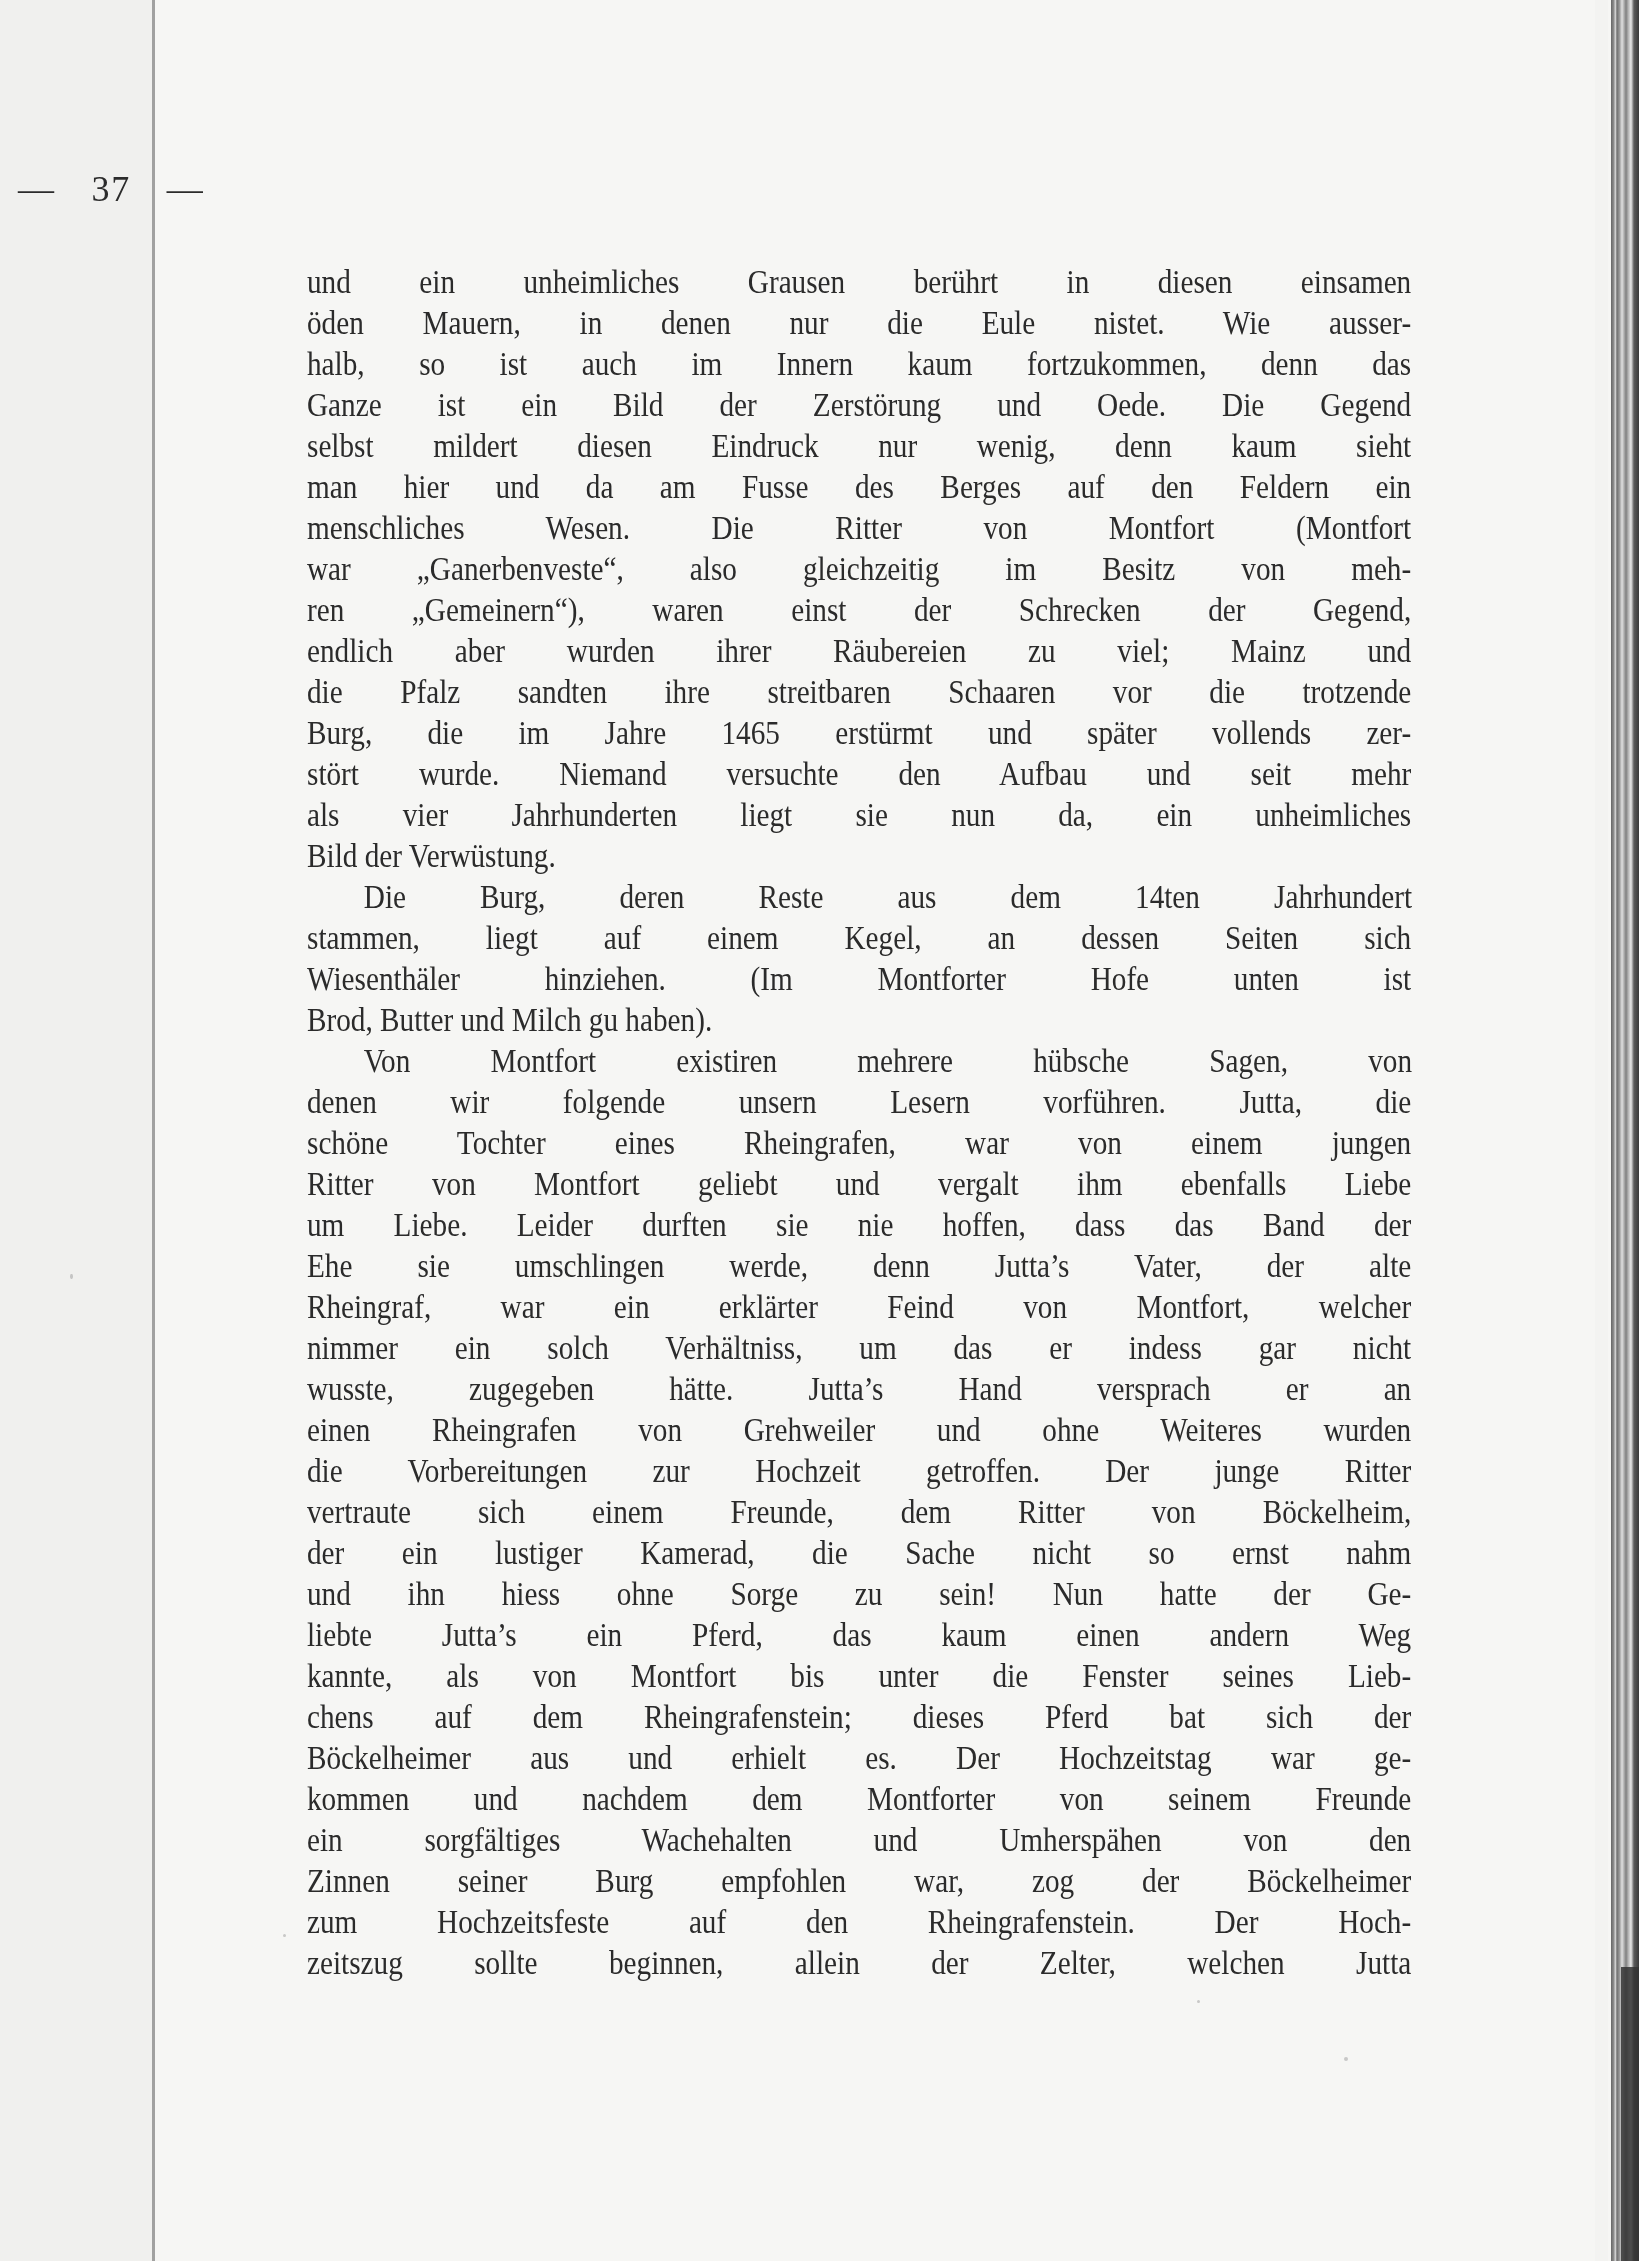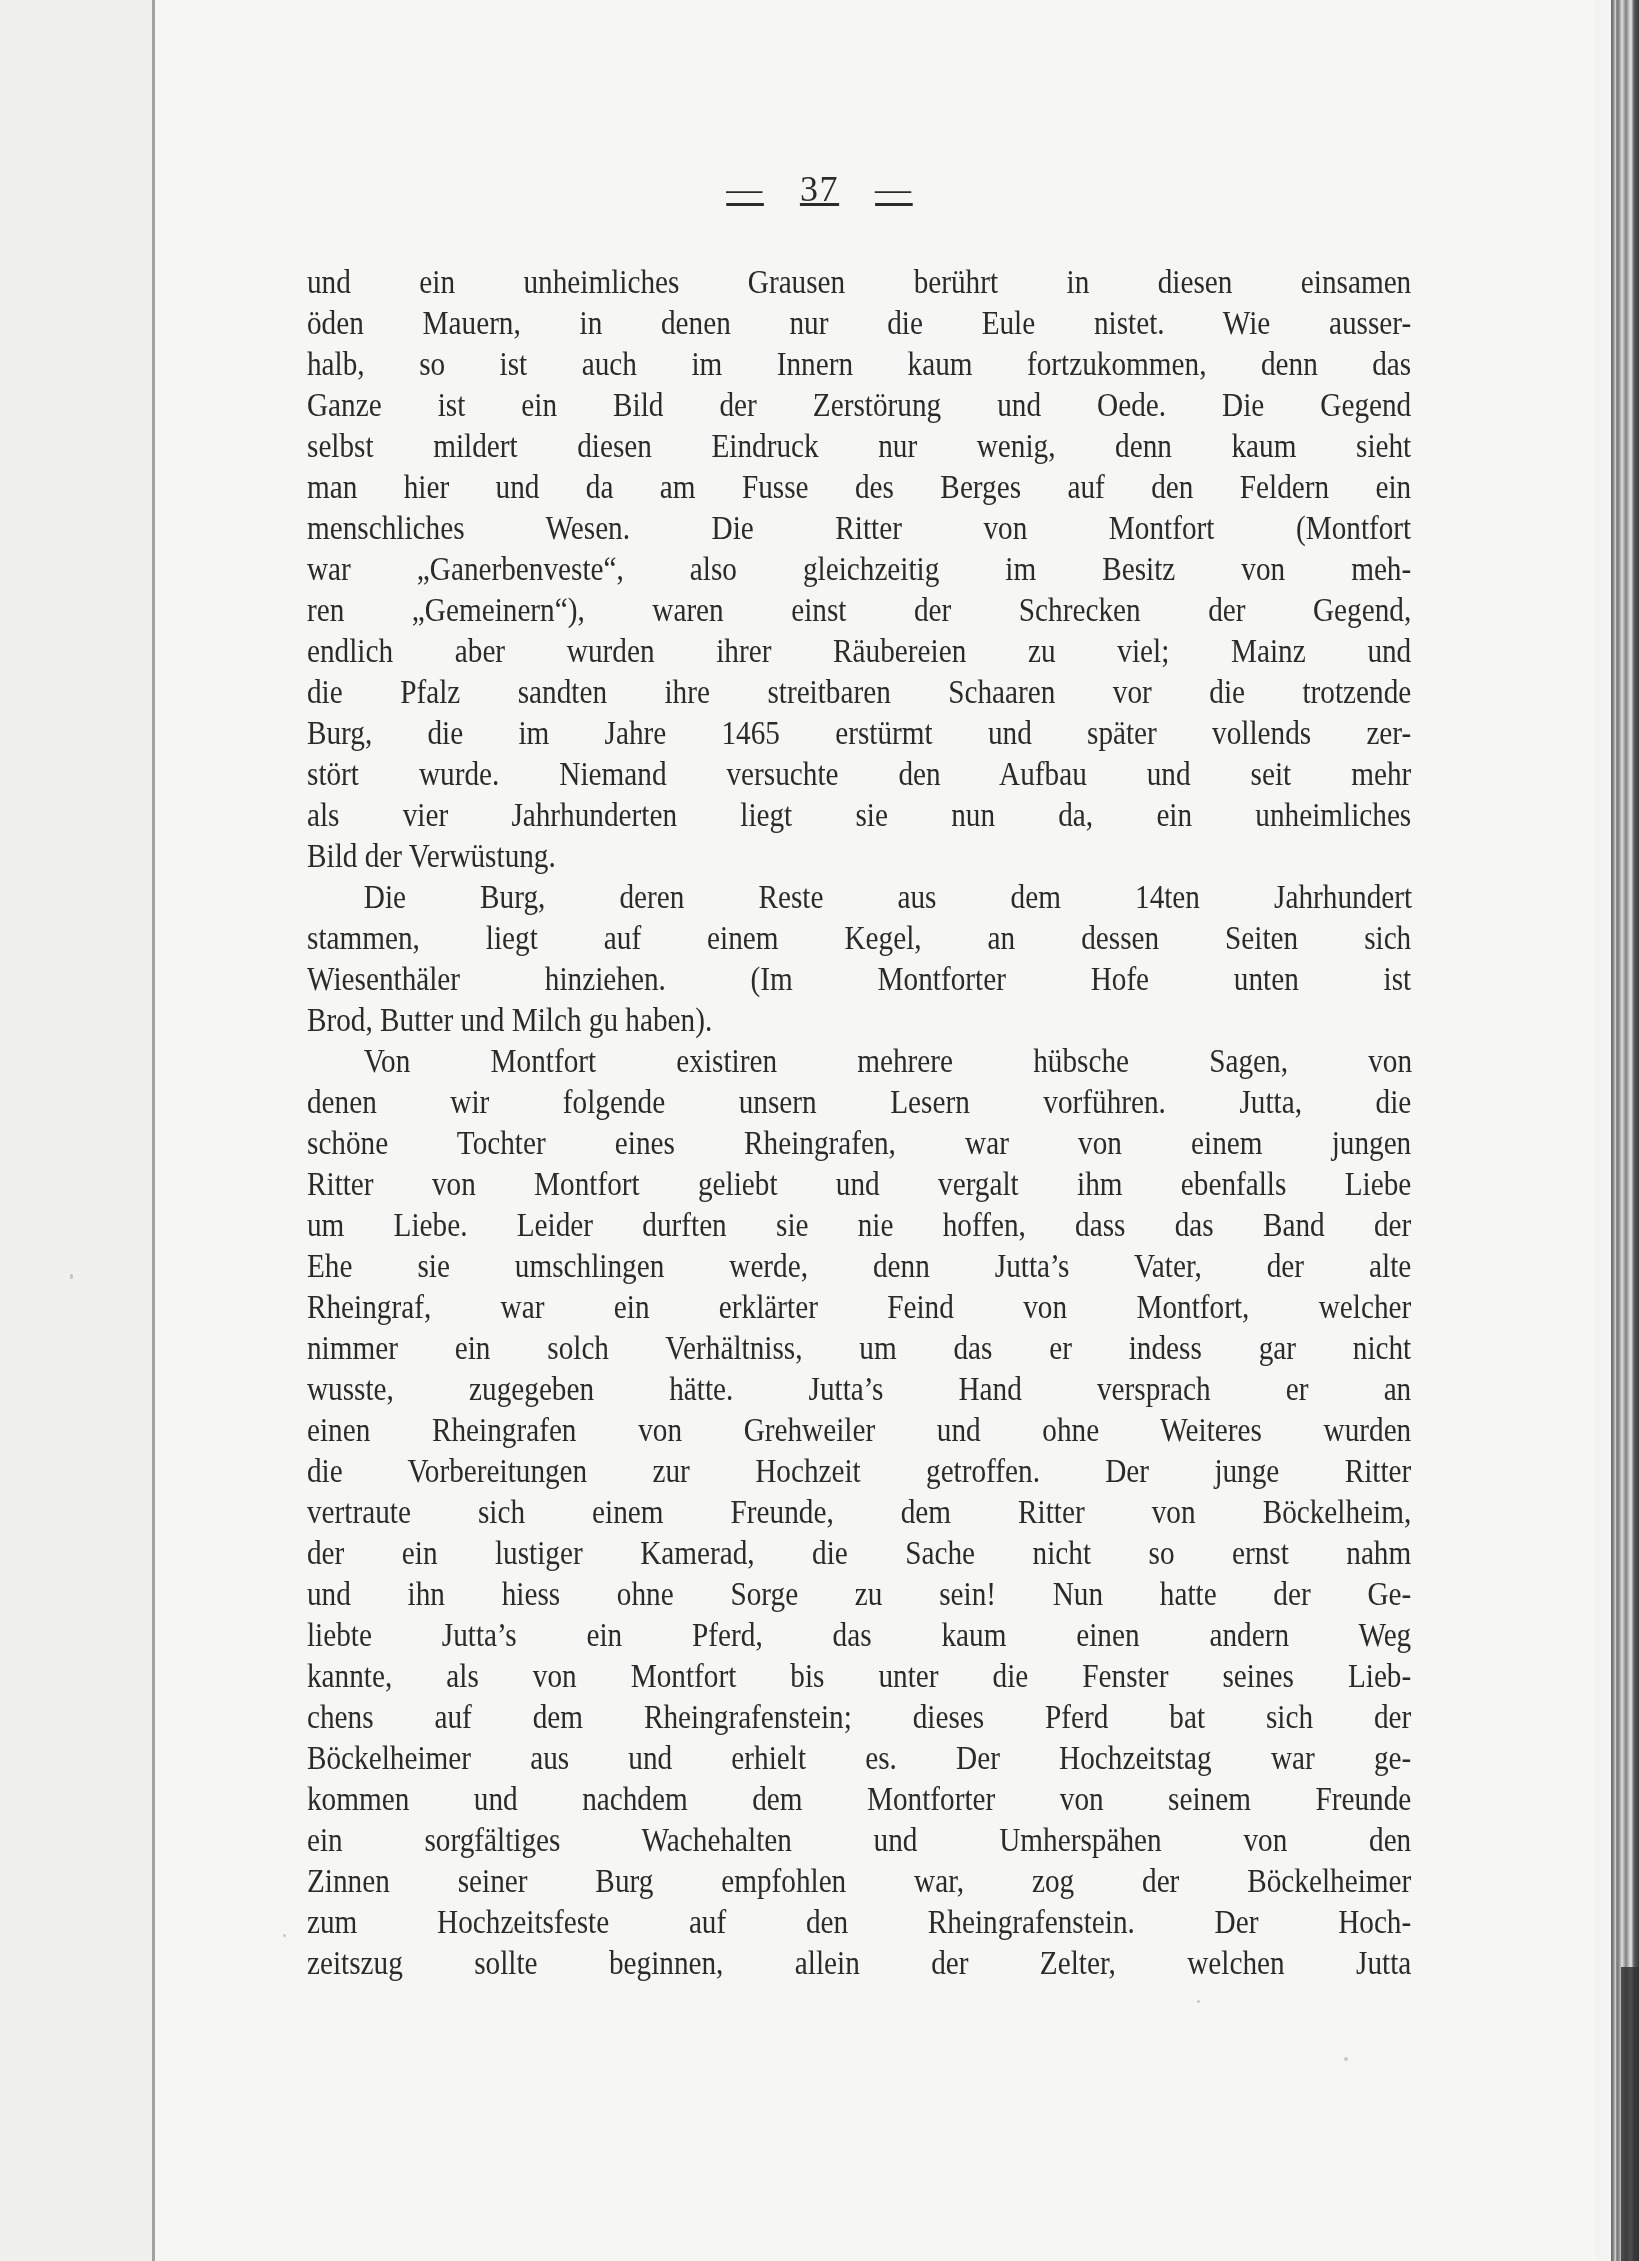--- a/index.html
+++ b/index.html
@@ -49,25 +49,24 @@
       position: absolute;
       left: 1621px; top: 1967px;
       width: 18px; height: 294px;
       background: #333;
       opacity: 0.85;
     }
     .page-number {
       position: absolute;
       top: 168px;
       left: 0; width: 1639px;
-      text-align: center;
+      text-align: left;
       font-size: 36px;
       letter-spacing: 1.6px;
       color: #2b2b2b;
-      text-decoration: underline;
     }
     .page-number span { margin: 0 18px; }
     .text-block {
       position: absolute;
       left: 307px;
       top: 261px;
       width: 1105px;
       font-size: 34px;
       line-height: 41px;
       color: #2b2b2b;

